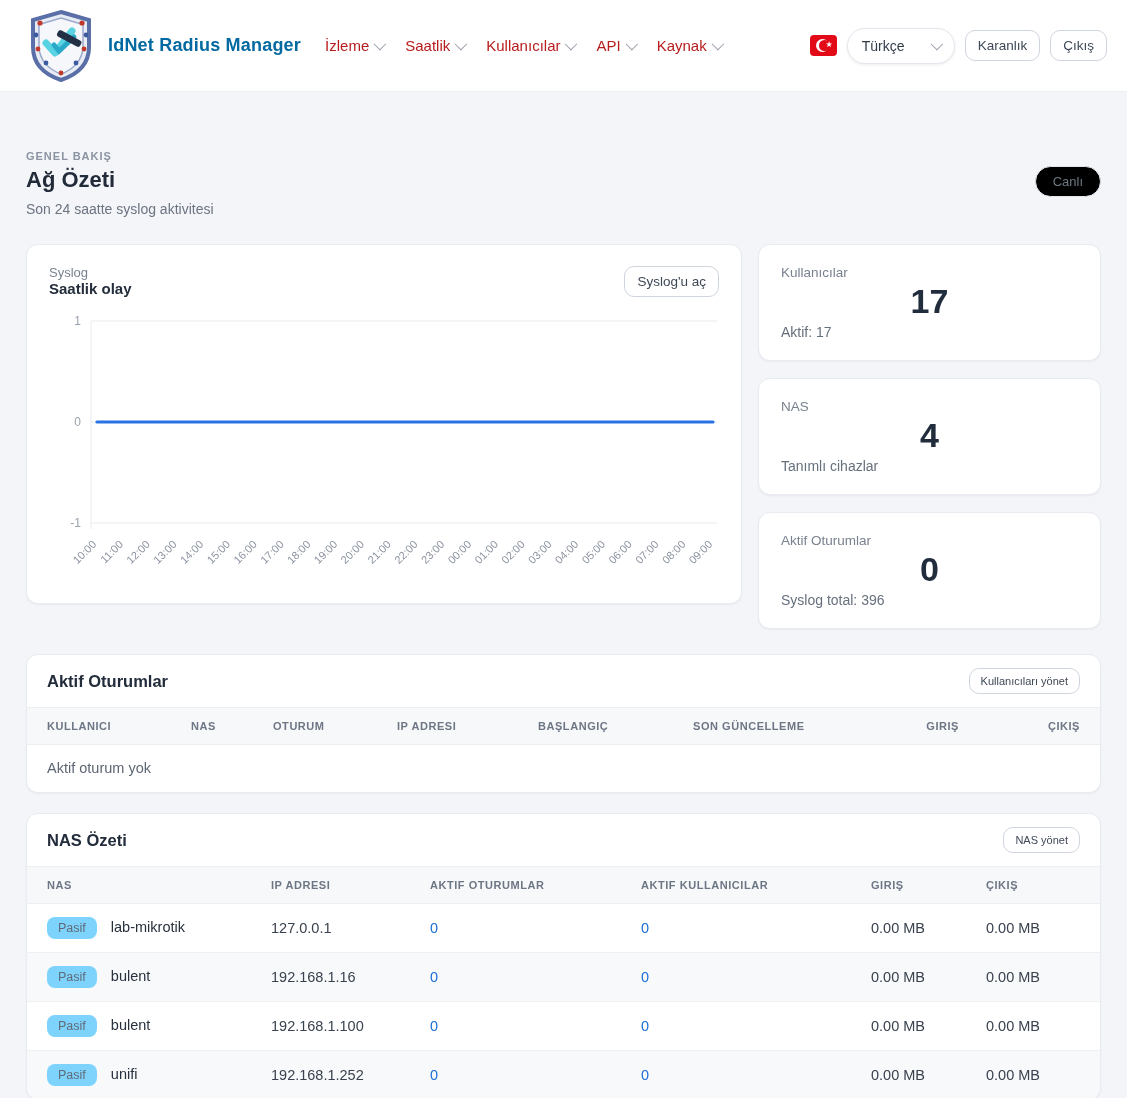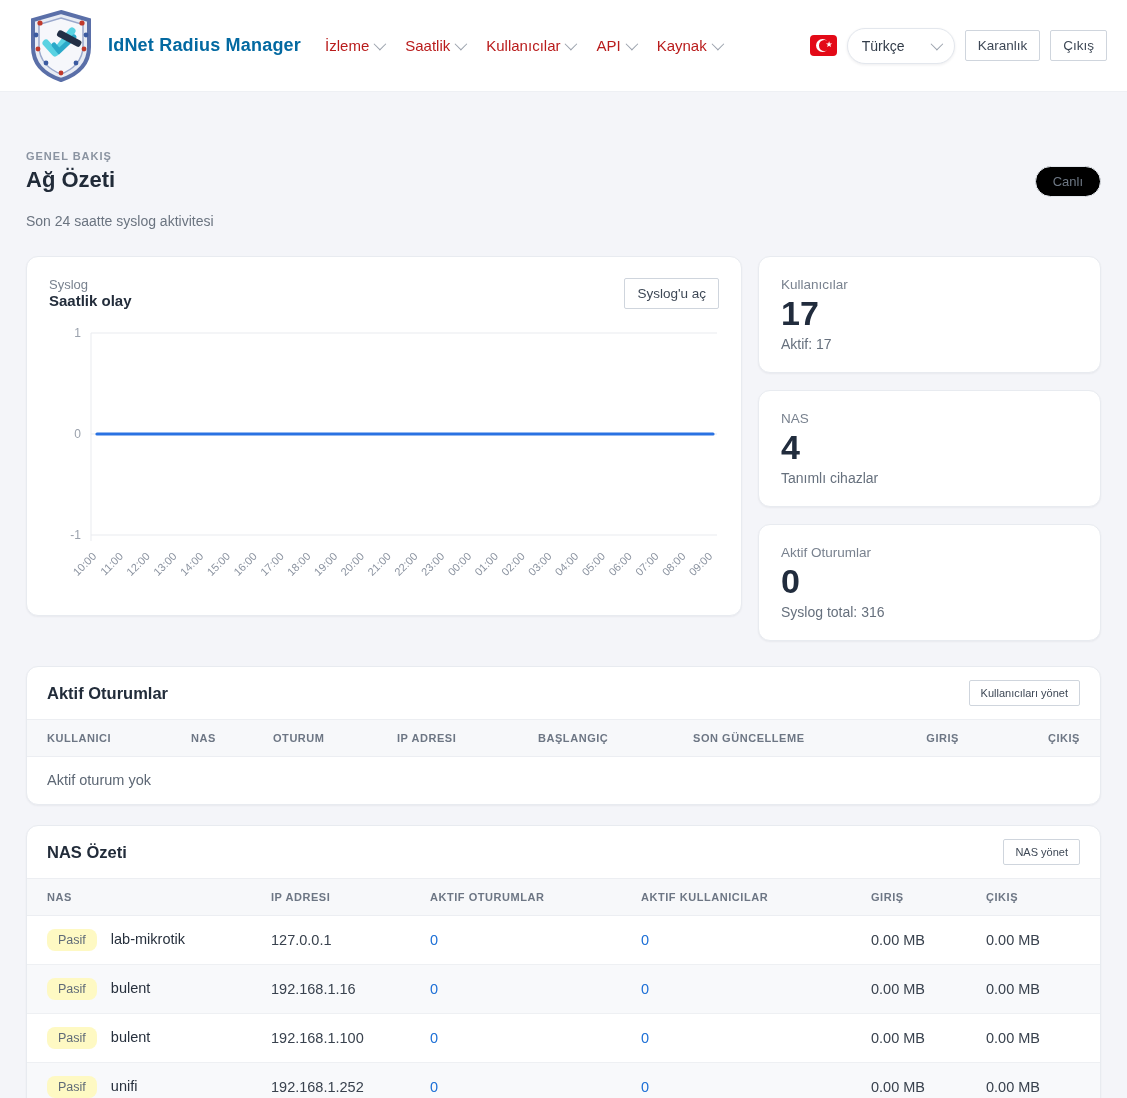--- a/index.html
+++ b/index.html
@@ -35,30 +35,30 @@
   .flag .crescent::after { content:""; position:absolute; left:3.4px; top:1.2px; width:10.5px; height:10.5px; background:#e30a17; border-radius:50%; }
   .flag .star { position:absolute; right:4px; top:5.5px; color:#fff; font-size:8px; line-height:1; }
   .lang-select {
     display:flex; align-items:center; justify-content:space-between;
     width:108px; height:36px; padding:0 14px;
     background:#fff; border:1px solid #e3e7ed; border-radius:999px;
     box-shadow:0 1px 3px rgba(20,30,55,.08);
     font-size:14px; color:#323c49; cursor:pointer;
   }
   .btn {
-    background:#fff; border:1px solid #cfd5dd; border-radius:2px;
+    background:#fff; border:1px solid #cfd5dd; border-radius:10px;
     padding:7px 12px; font-size:13.5px; color:#3e4856; cursor:pointer;
     font-family:inherit;
   }
   
   .page { padding:0 19px; }
   .page-head { display:flex; align-items:flex-start; margin-top:58px; padding:0 7px; }
   .eyebrow { font-size:11px; font-weight:700; letter-spacing:.09em; color:#8a93a1; }
   .page-title { font-size:22px; font-weight:700; color:#212b39; margin-top:5px; }
-  .page-sub { font-size:14px; color:#6b7480; margin-top:20px; }
+  .page-sub { font-size:14px; color:#6b7480; margin-top:8px; }
   .live-pill {
     margin-left:auto; margin-top:16px;
     border:1px solid #e2e6ec; border-radius:999px; background:#000000;
     padding:7px 17px; font-size:13px; color:#6e7885;
   }
   
   .grid { display:flex; gap:16px; margin-top:27px; padding:0 7px; }
   .card {
     background:#fff; border:1px solid #e8ebf0; border-radius:12px;
     box-shadow:0 1px 2px rgba(16,24,40,.05);
@@ -66,21 +66,21 @@
   .chart-card { width:716px; height:360px; padding:20px 22px; }
   .chart-head { display:flex; align-items:flex-end; }
   .chart-kicker { font-size:13px; color:#79828f; }
   .chart-title { font-size:15px; font-weight:700; color:#232d3b; margin-top:0; }
   .chart-open { margin-left:auto; }
   .chart-svg { margin-top:14px; display:block; }
   
   .stat-col { display:flex; flex-direction:column; gap:17px; width:350px; }
   .stat-card { flex:1; padding:20px 22px; }
   .stat-label { font-size:13.5px; color:#79828f; }
-  .stat-value { font-size:34px; font-weight:700; color:#212c3d; line-height:1.15; margin-top:2px; }
+  .stat-value { font-size:34px; font-weight:700; color:#212c3d; line-height:1.15; margin-top:2px;text-align:center; }
   .stat-sub { font-size:14px; color:#66707d; margin-top:3px; }
   
   .table-card { margin:0 7px; overflow:hidden; }
   .sessions-card { margin-top:25px; }
   .nas-card { margin-top:20px; }
   .table-head { display:flex; align-items:center; padding:13px 20px; }
   .table-title { font-size:16.5px; font-weight:700; color:#222c3a; }
   .table-head .btn { margin-left:auto; font-size:11px; padding:6px 11px; }
   table { width:100%; border-collapse:collapse; table-layout:fixed; }
   thead th {
@@ -101,21 +101,21 @@
   .sessions-table th:nth-child(7), .sessions-table th:nth-child(8) { text-align:right; }
   .empty-cell { text-align:left; color:#5d6774; padding:15px 0 16px; }
   .nas-table th:nth-child(1){width:232px}
   .nas-table th:nth-child(2){width:159px}
   .nas-table th:nth-child(3){width:211px}
   .nas-table th:nth-child(4){width:230px}
   .nas-table th:nth-child(5){width:115px}
   .nas-table tbody tr { border-top:1px solid #eef0f3; }
   .nas-table tbody tr:nth-child(even) { background:#f8f9fb; }
   .status-badge {
-    display:inline-block; background:#fef9c3; color:#606b78;
+    display:inline-block; background:#7dd3fc; color:#606b78;
     font-size:12.5px; padding:4px 11px; border-radius:8px; margin-right:10px;
   }
   .nas-name { color:#27303d; }
   .num-link { color:#1c6fd6; text-decoration:none; cursor:pointer; }
 </style>
 </head>
 <body>
 
 <header class="topbar">
   <div class="brand">
@@ -245,21 +245,21 @@
 
       <section class="card stat-card">
         <div class="stat-label">NAS</div>
         <div class="stat-value">4</div>
         <div class="stat-sub">Tanımlı cihazlar</div>
       </section>
 
       <section class="card stat-card">
         <div class="stat-label">Aktif Oturumlar</div>
         <div class="stat-value">0</div>
-        <div class="stat-sub">Syslog total: 316</div>
+        <div class="stat-sub">Syslog total: 396</div>
       </section>
     </div>
 
   </div>
 
   <section class="card table-card sessions-card">
     <div class="table-head">
       <div class="table-title">Aktif Oturumlar</div>
       <button class="btn">Kullanıcıları yönet</button>
     </div>

